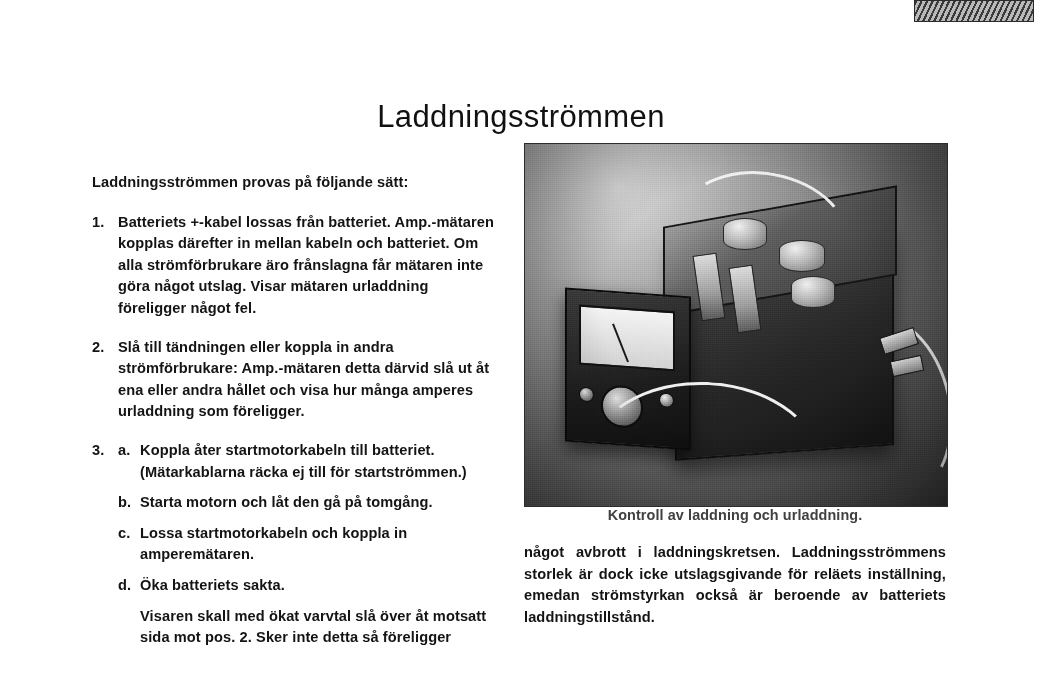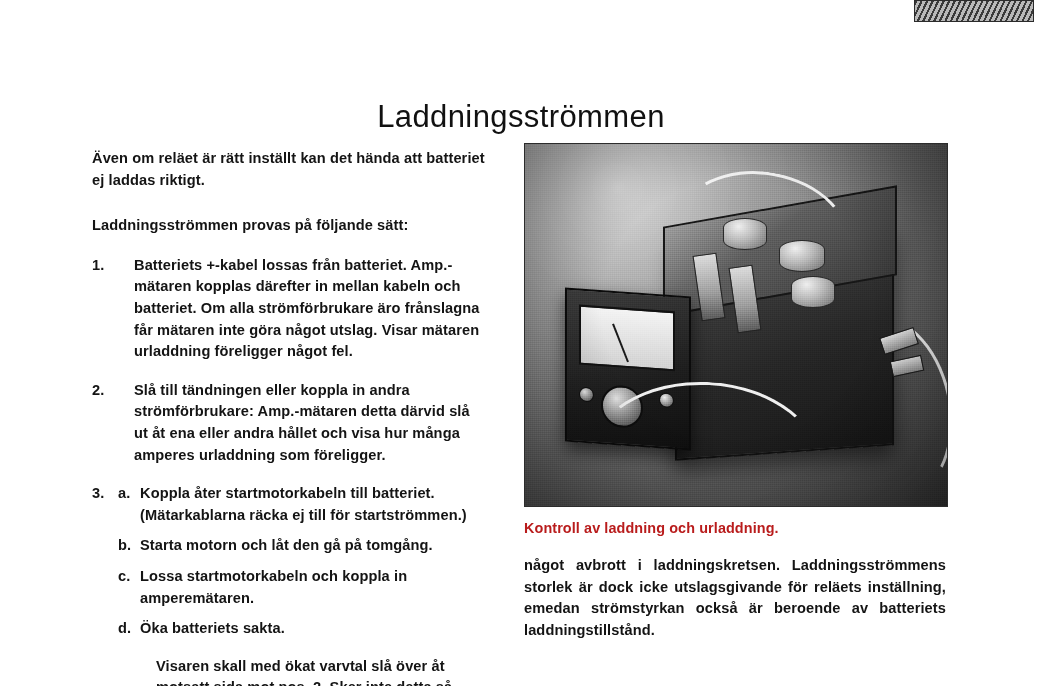--- a/index.html
+++ b/index.html
@@ -76,21 +76,21 @@
     margin-bottom: 17px;
   }
   ol.steps > li .num {
     position: absolute;
     left: 0;
     top: 0;
     width: 20px;
     text-align: left;
   }
   ol.steps > li p {
-    margin: 16px;
+    margin: 0;
   }
 
   ul.sublist {
     list-style: none;
     margin: 2px 0 0 0;
     padding: 0;
   }
   ul.sublist > li {
     position: relative;
     padding-left: 22px;
@@ -239,24 +239,24 @@
   }
   .clip.k1 { left: 356px; top: 188px; width: 34px; height: 16px; transform: rotate(-18deg); }
   .clip.k2 { left: 366px; top: 214px; width: 30px; height: 14px; transform: rotate(-12deg); }
   .vignette {
     position: absolute;
     inset: 0;
     background: radial-gradient(ellipse at 50% 45%, rgba(0,0,0,0) 45%, rgba(0,0,0,0.38) 100%);
   }
 
   .photo-caption {
-    margin-top: 13px;
+    text-align: center;
     font-size: 14.4px;
     font-weight: 600;
-    color: #b91c1c;
+    color: #404040;
     letter-spacing: 0.1px;
   }
 
   .right-body {
     margin-top: 19px;
     font-size: 14.6px;
     line-height: 1.48;
     font-weight: 600;
     color: #141414;
     text-align: justify;
@@ -266,21 +266,20 @@
 </style>
 </head>
 <body>
 
 <div class="corner-mark"></div>
 
 <h1 class="page-title">Laddningsströmmen</h1>
 
 <div class="left-col">
   <div class="lead">
-    <p>Även om reläet är rätt inställt kan det hända att batteriet ej laddas riktigt.</p>
     <p class="second">Laddningsströmmen provas på följande sätt:</p>
   </div>
 
   <ol class="steps">
     <li>
       <span class="num">1.</span>
       <p>Batteriets +-kabel lossas från batteriet. Amp.-mätaren kopplas därefter in mellan kabeln och batteriet. Om alla strömförbrukare äro frånslagna får mätaren inte göra något utslag. Visar mätaren urladdning föreligger något fel.</p>
     </li>
     <li>
       <span class="num">2.</span>

